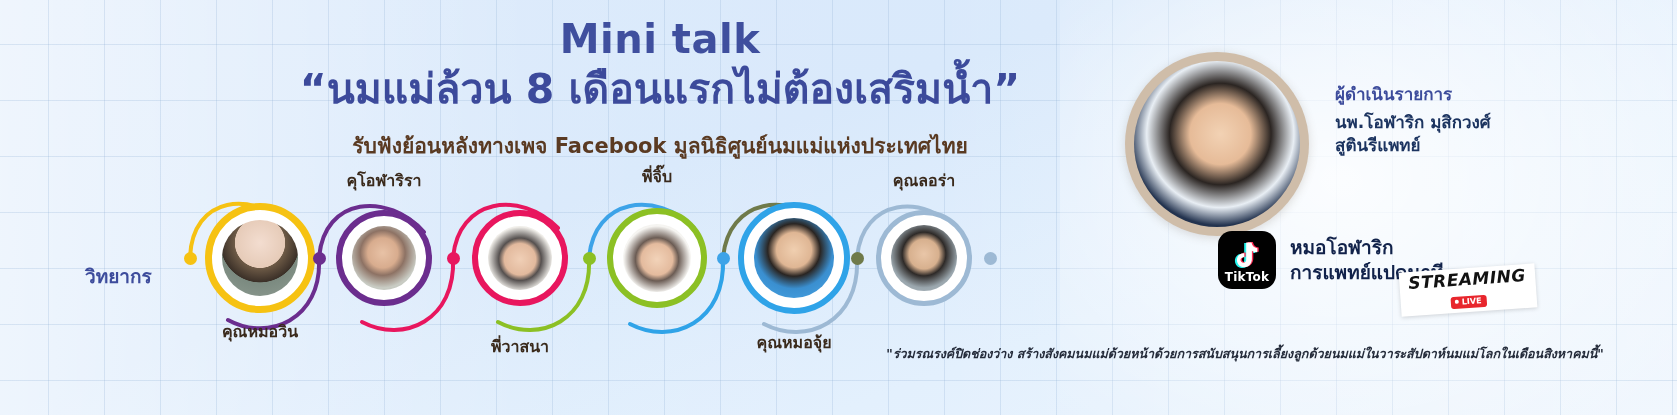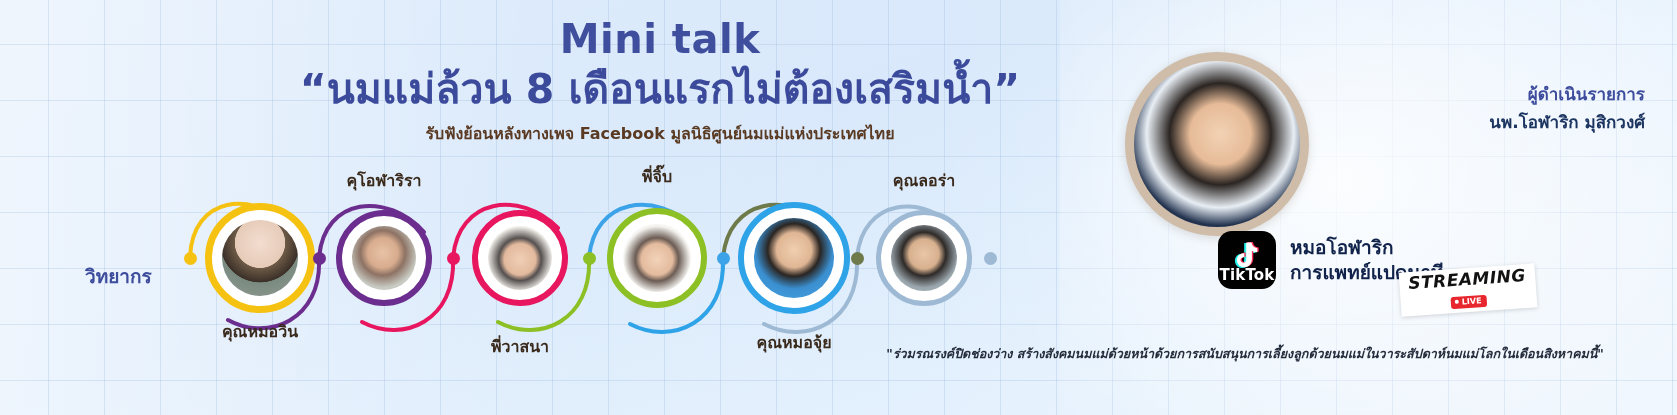--- a/index.html
+++ b/index.html
@@ -39,22 +39,22 @@
   }
   .title-main {
     font-size: 40px; font-weight: bold; color: #3f4f9e;
     letter-spacing: .5px; line-height: 1.05;
   }
   .title-quote {
     font-size: 41px; font-weight: bold; color: #3c4a9b;
     line-height: 1.35; margin-top: 2px; white-space: nowrap;
   }
   .subtitle {
-    margin-top: 4px;
-    font-size: 16px; font-weight: bold; color: #5a3a22;
+    margin-top: 12px;
+    font-size: 21px; font-weight: bold; color: #5a3a22;
     white-space: nowrap;
   }
 
   
   #timeline { position: absolute; left: 0; top: 170px; width: 1110px; height: 180px; }
   .tl-label {
     position: absolute; left: 85px; top: 261px;
     font-size: 19px; font-weight: bold; color: #3d4c9c;
   }
   .speaker { position: absolute; }
@@ -82,35 +82,35 @@
   #host { position: absolute; left: 1125px; top: 52px; }
   .host-photo-ring {
     position:absolute; left:0; top:0; width:184px; height:184px; border-radius:50%;
     background: #cfbda9;
     box-shadow: 0 2px 10px rgba(90,70,50,0.18);
   }
   .host-photo {
     position:absolute; inset:9px; border-radius:50%; overflow:hidden;
     background: #e9eef5;
   }
-  .host-text { position: absolute; left: 210px; top: 28px; width: 310px; text-align: right; }
+  .host-text { position: absolute; left: 210px; top: 28px; width: 310px; text-align: left; }
   .host-role { font-size: 17px; font-weight: bold; color: #3d4c9c; }
   .host-nick { font-size: 31px; font-weight: bold; color: #8a5a2a; line-height:1.25; margin-top:2px; }
   .host-fullname { font-size: 17px; font-weight: bold; color: #1c3460; margin-top:4px; line-height:1.35; }
   .host-spec { font-size: 17px; font-weight: bold; color: #1c3460; line-height:1.35; }
 
   
   #channel { position: absolute; left: 1218px; top: 231px; display: flex; align-items: center; gap: 14px; }
   .tiktok-badge {
     width: 58px; height: 58px; border-radius: 14px; background: #010101;
     position: relative; display:flex; flex-direction:column; align-items:center; justify-content:flex-end;
     padding-bottom: 5px;
   }
   .tiktok-note { position:absolute; top:8px; left:50%; transform:translateX(-50%); width:34px; height:34px; }
-  .tiktok-word { font-size: 15px; font-weight: bold; color: #fff; letter-spacing: .2px; margin-top: 8px; }
+  .tiktok-word { font-size: 12px; font-weight: bold; color: #fff; letter-spacing: .2px; margin-top: 8px; }
   .channel-name { font-size: 19px; font-weight: bold; color: #11224a; line-height: 1.3; white-space: nowrap; }
 
   #streaming {
     position: absolute; left: 1400px; top: 268px;
     transform: rotate(-4deg);
     background: #ffffff;
     padding: 3px 9px 4px 9px;
     box-shadow: 0 1px 4px rgba(0,0,0,0.16);
     text-align: center;
   }
@@ -223,20 +223,21 @@
     <div class="dot" style="left:984px; top:82px; background:#9db9d4;"></div>
   </div>
 
   <div id="host">
     <div class="host-photo-ring">
       <div class="host-photo" style="background:radial-gradient(circle at 52% 44%, #f2d2b4 0%, #e6bb98 24%, #2b2522 40%, #e8eef4 58%, #23334f 72%, #1b2a46 100%);"></div>
     </div>
     <div class="host-text">
       <div class="host-role">ผู้ดำเนินรายการ</div>
       <div class="host-fullname">นพ.โอฬาริก มุสิกวงศ์</div>
+      <div class="host-spec">สูตินรีแพทย์</div>
     </div>
   </div>
 
   <div id="channel">
     <div class="tiktok-badge">
       <svg class="tiktok-note" viewBox="0 0 34 34">
         <path d="M21.5 3.5c.6 3.2 2.6 5.3 5.8 5.7v4.1c-1.9.1-3.6-.4-5.4-1.5v8.3c0 5.2-3.9 8.6-8.3 8.2-3.8-.3-6.6-3.3-6.7-7-.1-4.1 3.2-7.4 7.4-7.1v4.2c-.6-.1-1.2-.1-1.8.1-1.4.4-2.2 1.7-1.9 3.1.3 1.4 1.6 2.3 3.1 2.1 1.5-.2 2.5-1.4 2.5-3V3.5h5.3z" fill="#25F4EE" transform="translate(-2,0.6)"></path>
         <path d="M21.5 3.5c.6 3.2 2.6 5.3 5.8 5.7v4.1c-1.9.1-3.6-.4-5.4-1.5v8.3c0 5.2-3.9 8.6-8.3 8.2-3.8-.3-6.6-3.3-6.7-7-.1-4.1 3.2-7.4 7.4-7.1v4.2c-.6-.1-1.2-.1-1.8.1-1.4.4-2.2 1.7-1.9 3.1.3 1.4 1.6 2.3 3.1 2.1 1.5-.2 2.5-1.4 2.5-3V3.5h5.3z" fill="#FE2C55" transform="translate(1.4,-0.6)"></path>
         <path d="M21.5 3.5c.6 3.2 2.6 5.3 5.8 5.7v4.1c-1.9.1-3.6-.4-5.4-1.5v8.3c0 5.2-3.9 8.6-8.3 8.2-3.8-.3-6.6-3.3-6.7-7-.1-4.1 3.2-7.4 7.4-7.1v4.2c-.6-.1-1.2-.1-1.8.1-1.4.4-2.2 1.7-1.9 3.1.3 1.4 1.6 2.3 3.1 2.1 1.5-.2 2.5-1.4 2.5-3V3.5h5.3z" fill="#ffffff"></path>
       </svg>

